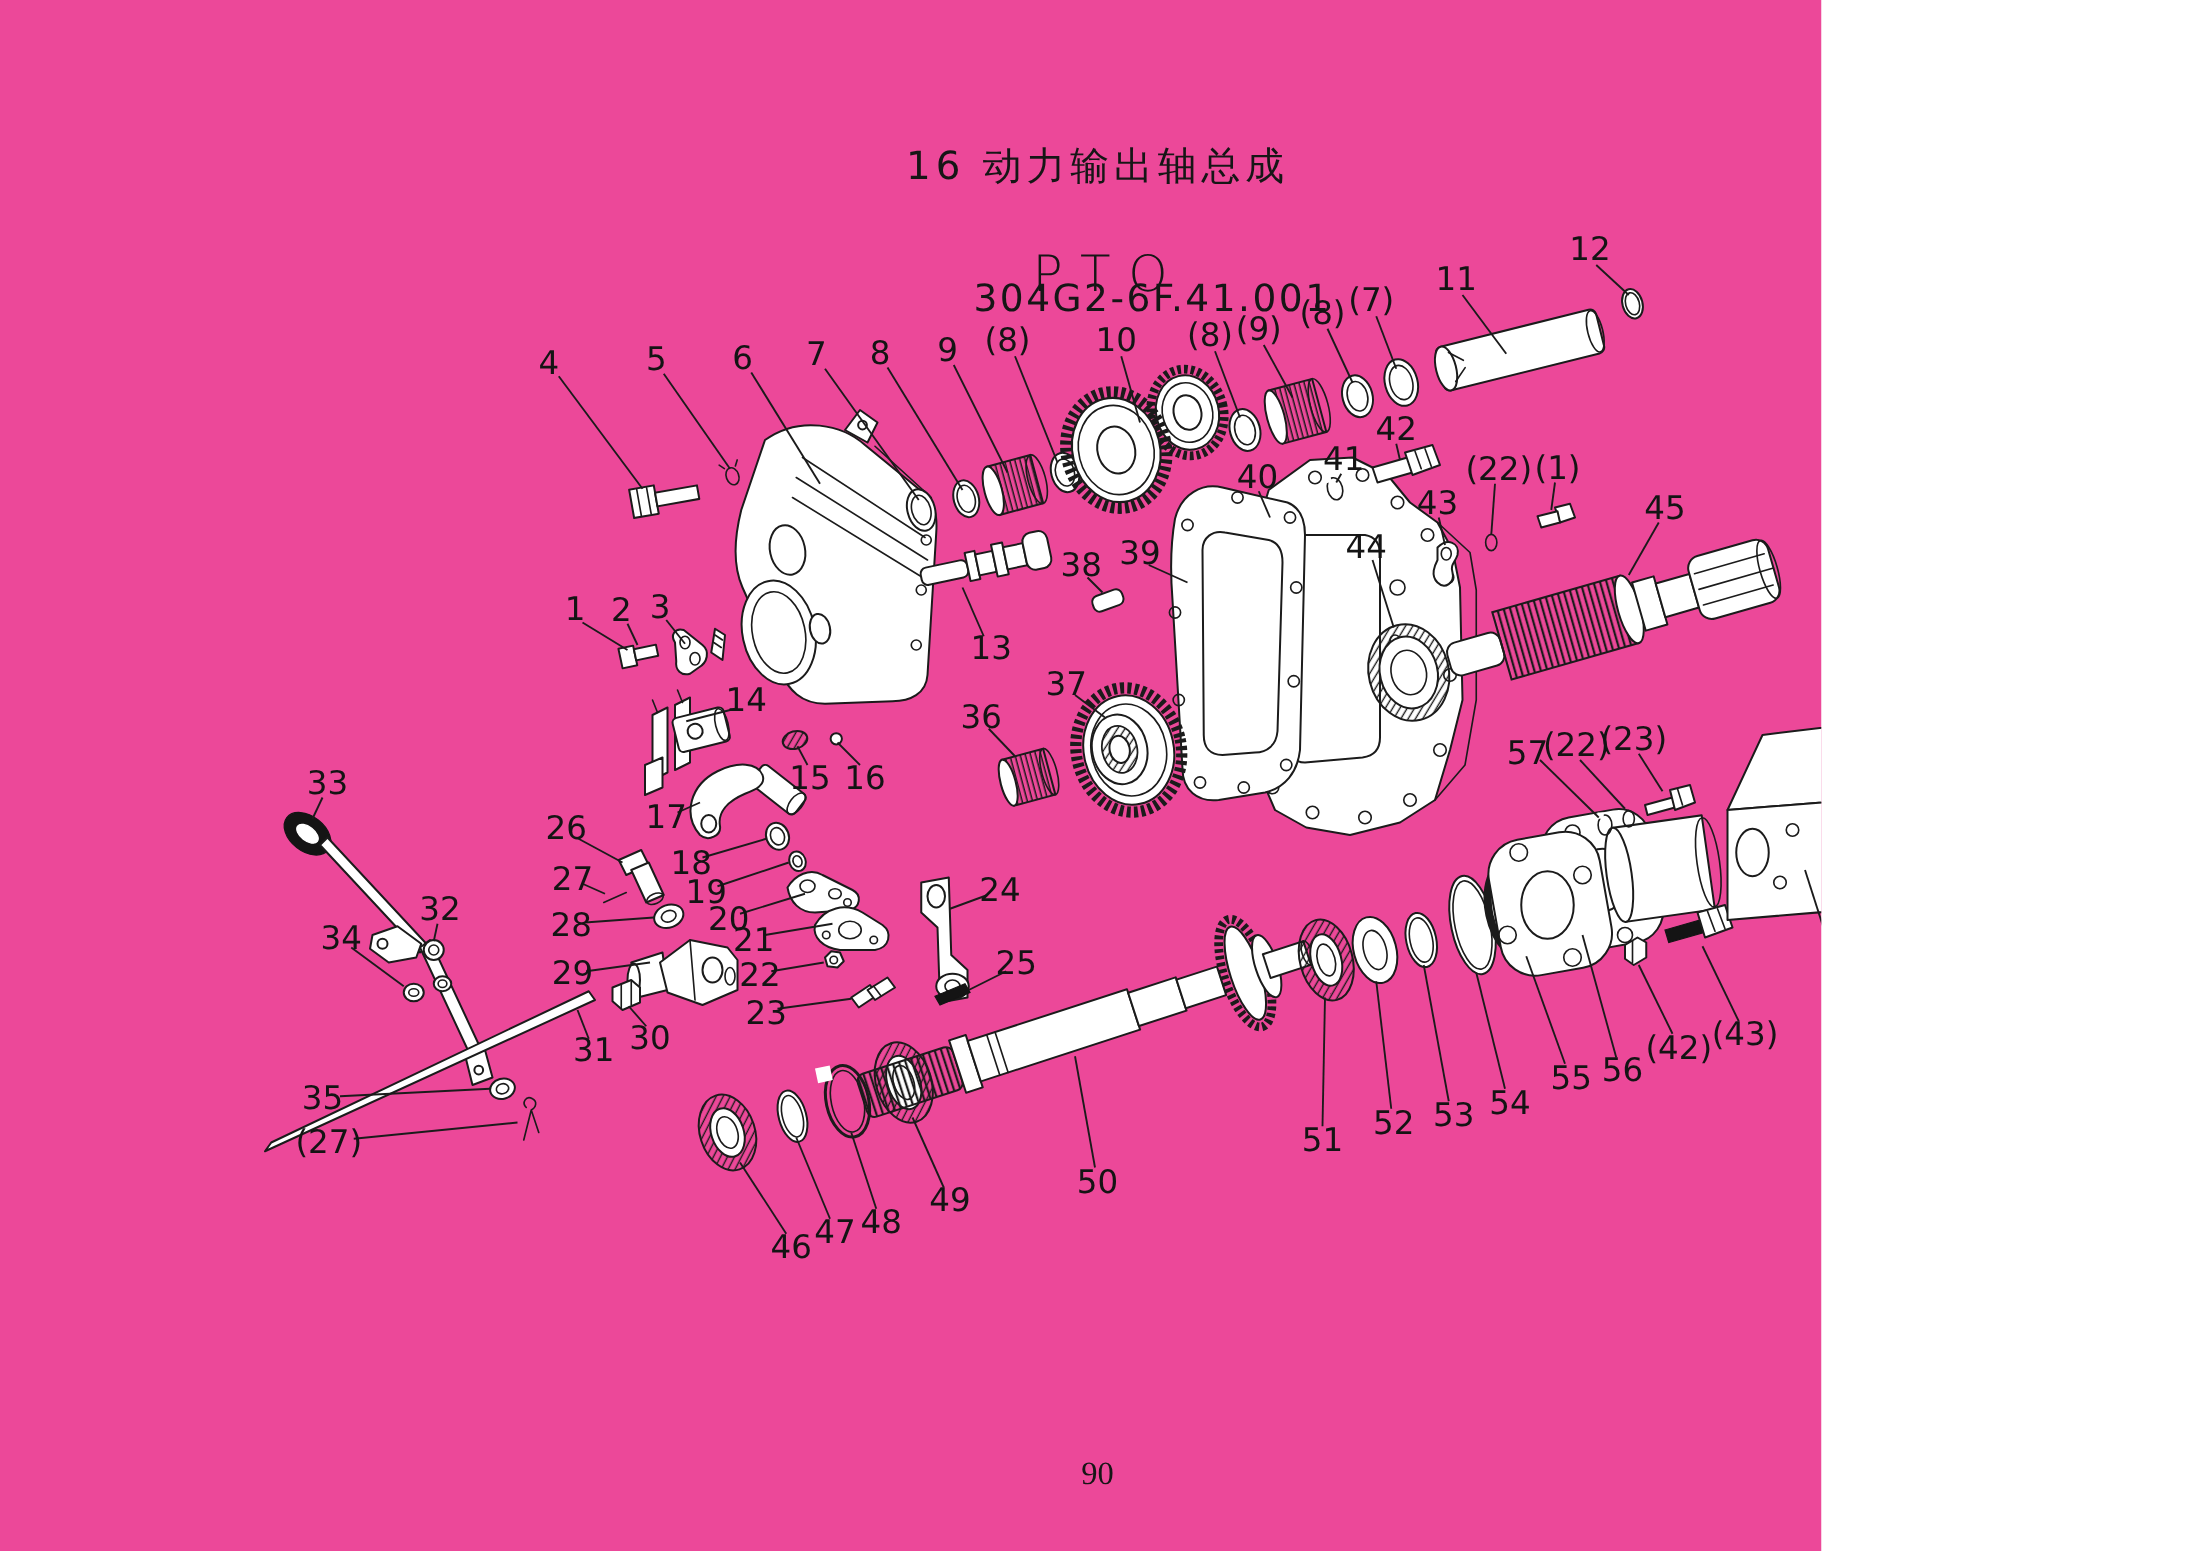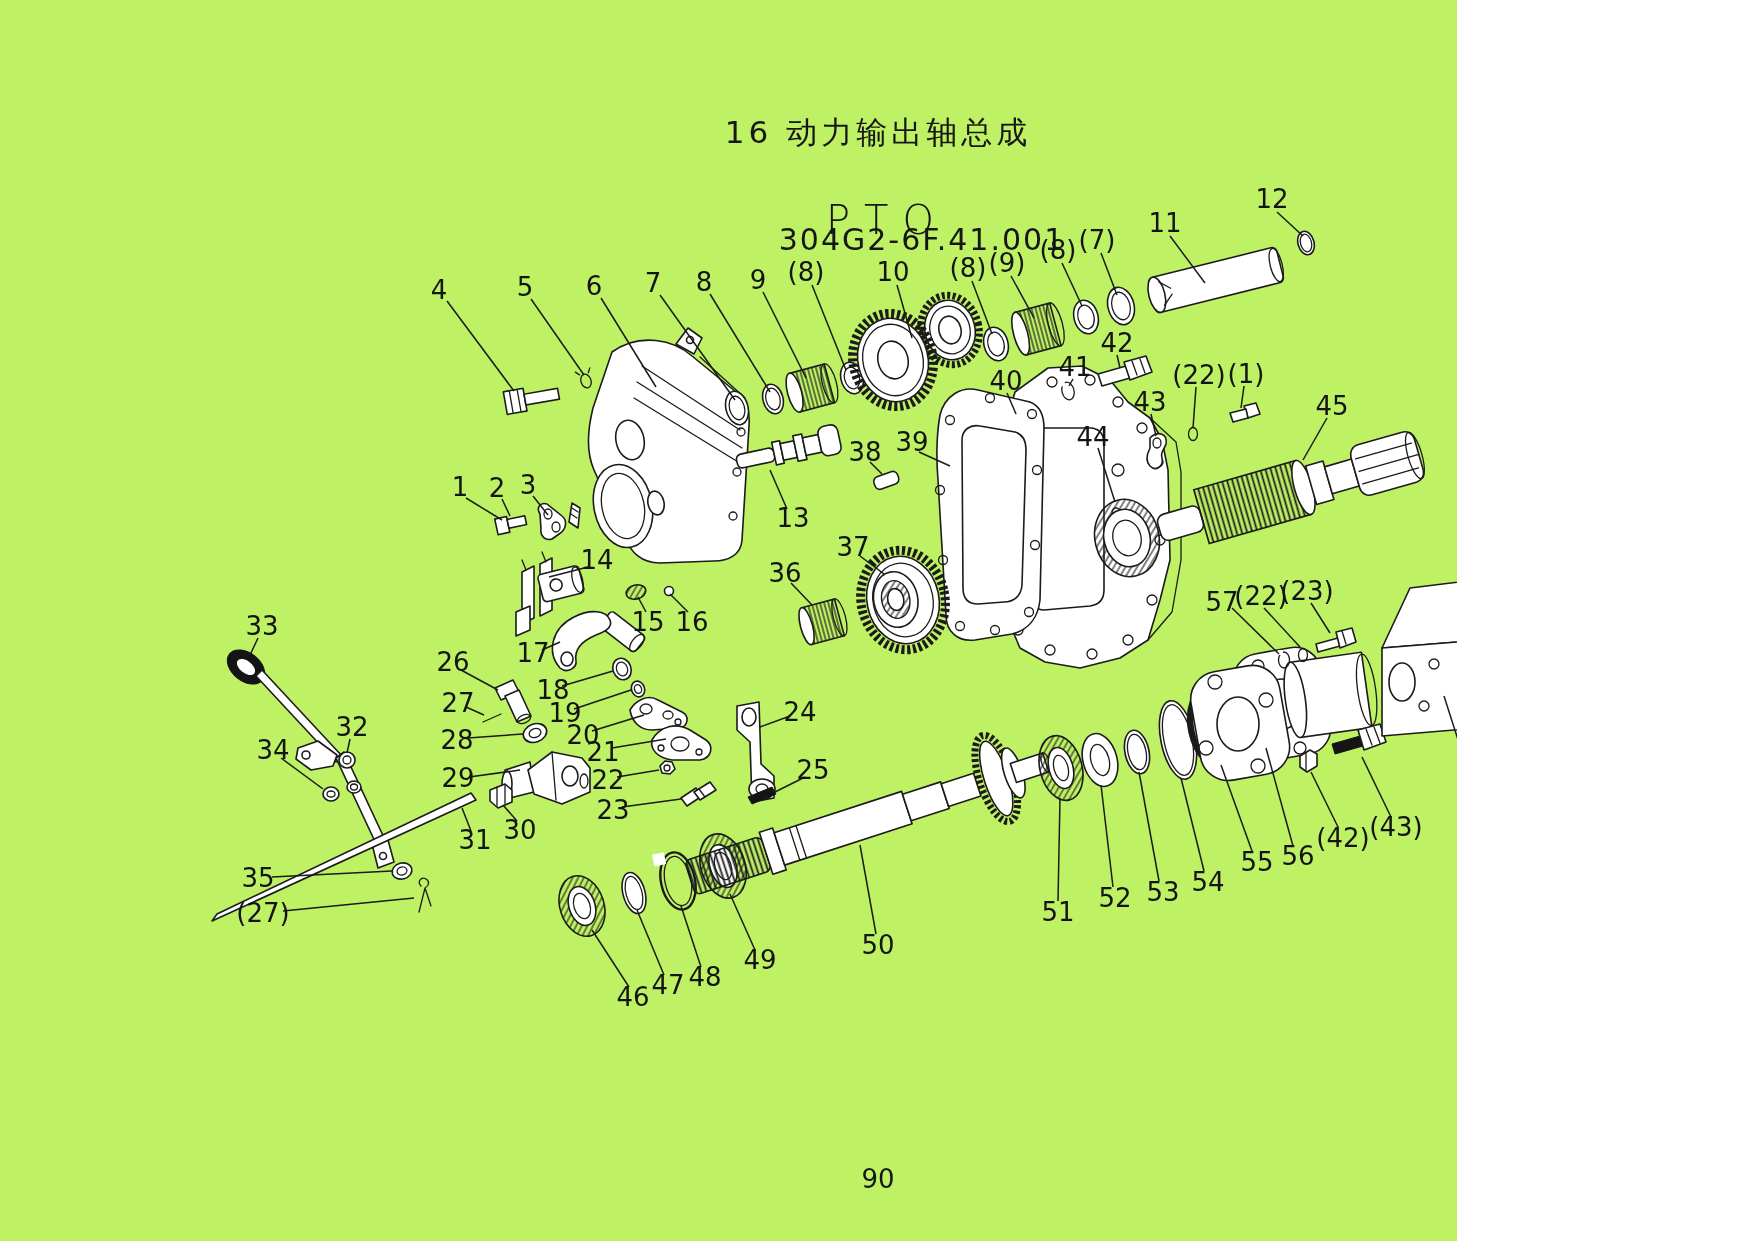--- a/index.html
+++ b/index.html
@@ -1,22 +1,22 @@
 <!DOCTYPE html>
 <html><head>
 <meta charset="utf-8">
 <style>
   html,body{margin:0;padding:0;background:#fff;}
-  .sheet{position:relative;width:1457px;height:1241px;background:#bef264;overflow:hidden;
+  .sheet{position:relative;width:1457px;height:1241px;background:#ec4899;overflow:hidden;
          font-family:"DejaVu Sans",sans-serif;color:#161616;}
   .overlay{position:absolute;white-space:nowrap;}
   .t-zh{font-size:31px;letter-spacing:4px;}
   .t-pto{font-size:40px;letter-spacing:14px;font-weight:300;}
   .t-code{font-size:30px;letter-spacing:2px;margin-left:22px;}
-  .t-page{font-size:26px;}
+  .t-page{font-size:26px;font-family:Liberation Serif, serif;}
   .center{transform:translateX(-50%);}
   svg{position:absolute;left:0;top:0;}
   .p{fill:#fff;stroke:#1b1b1b;stroke-width:1.6;stroke-linejoin:round;stroke-linecap:round;}
   .t{fill:none;stroke:#1b1b1b;stroke-width:1.3;stroke-linejoin:round;stroke-linecap:round;}
   .teeth{fill:none;stroke:#1b1b1b;stroke-width:9;stroke-dasharray:3.2 2.6;}
   .teeth-s{fill:none;stroke:#1b1b1b;stroke-width:7;stroke-dasharray:3 2.4;}
   .dark{fill:#141414;stroke:#141414;}
   .leader{stroke:#1b1b1b;stroke-width:1.5;}
   .lab{font:26px "DejaVu Sans",sans-serif;fill:#141414;text-anchor:middle;}
 </style>

